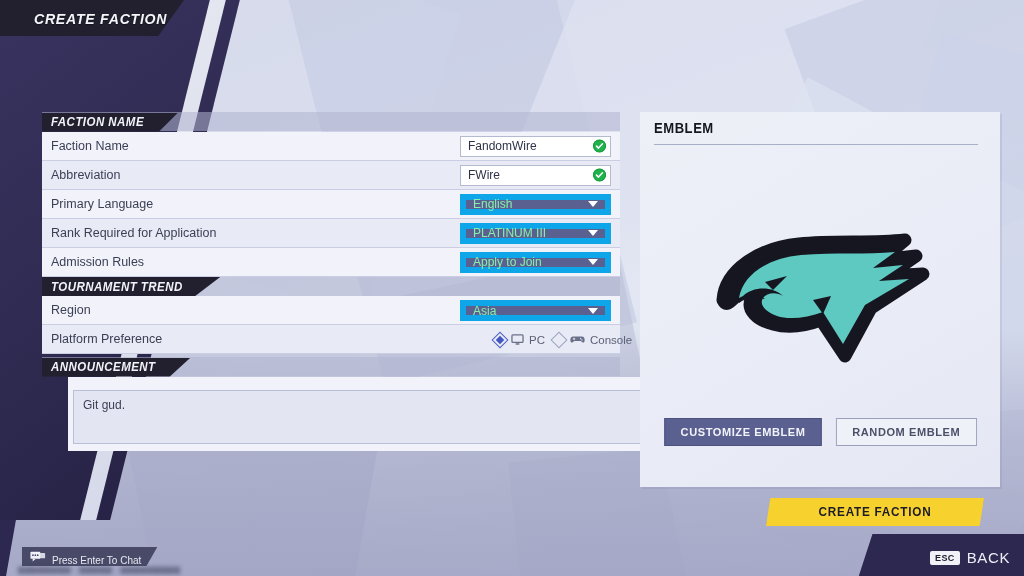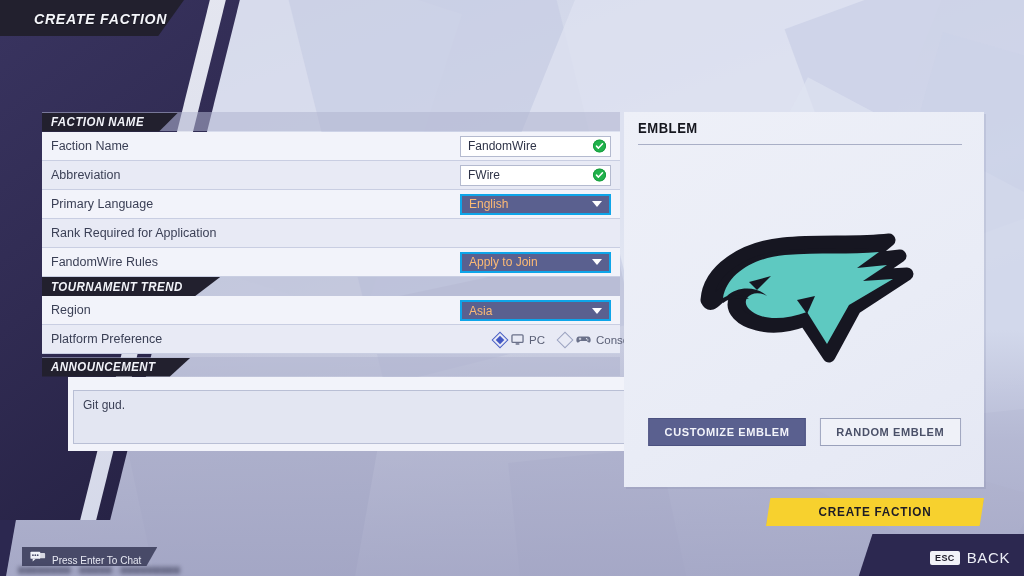--- a/index.html
+++ b/index.html
@@ -149,39 +149,39 @@
     background:#20b24b;
     box-shadow:0 0 0 1px #189c3f inset;
     display:flex; align-items:center; justify-content:center;
   }
   .check-badge svg { width:9px; height:9px; display:block; }
 
   
   .dd {
     width:100%; height:100%;
     background:#5a608f;
-    border:2px solid #0ea5e9;
+    border:6px solid #0ea5e9;
     display:flex; align-items:center;
     padding:0 22px 0 7px;
-    font-size:12px; color:#fdba74;
+    font-size:12px; color:#86efac;
     position:relative;
     text-align:right;
   }
   .dd .caret {
     position:absolute; right:7px; top:50%; transform:translateY(-50%);
     width:0; height:0;
     border-left:5px solid transparent;
     border-right:5px solid transparent;
     border-top:6px solid #ffffff;
   }
 
   
   .platform {
     position:absolute; left:394px; top:2px; width:200px; height:25px;
-    display:flex; align-items:center; gap:14px;
+    display:flex; align-items:center; gap:8px;
     padding-left:58px;
   }
   .radio-opt { display:flex; align-items:center; gap:5px; }
   .diamond {
     width:12px; height:12px;
     transform: rotate(45deg);
     border:1px solid #9ba2c0;
     background:transparent;
     position:relative;
     flex:0 0 auto;
@@ -204,21 +204,21 @@
   }
   .announce-outer {
     background:#f2f3fa;
     padding:6px 5px 7px 5px;
     width:578px;
     margin-left:26px;
   }
 
   
   .emblem-panel {
-    position:absolute; left:624px; top:112px; width:360px; height:375px;
+    position:absolute; left:640px; top:112px; width:360px; height:375px;
     background: linear-gradient(150deg,#eef0f8 0%,#e9ecf6 60%,#e5e8f4 100%);
     z-index:6;
     box-shadow: 2px 2px 0 rgba(120,126,160,.18);
     text-decoration: underline;
   }
   .emblem-title {
     position:absolute; left:14px; top:8px;
     font-size:14.5px; font-weight:bold; color:#15161e;
     letter-spacing:.6px;
     transform: scaleX(.9); transform-origin:left center;
@@ -381,24 +381,30 @@
       <div class="ctrl">
         <div class="dd">
           <span>English</span>
           <span class="caret"></span>
         </div>
       </div>
     </div>
 
     <div class="field-row alt">
       <div class="label">Rank Required for Application</div>
+      <div class="ctrl">
+        <div class="dd">
+          <span>PLATINUM III</span>
+          <span class="caret"></span>
+        </div>
+      </div>
     </div>
 
     <div class="field-row">
-      <div class="label">FandomWire Rules</div>
+      <div class="label">Admission Rules</div>
       <div class="ctrl">
         <div class="dd">
           <span>Apply to Join</span>
           <span class="caret"></span>
         </div>
       </div>
     </div>
 
     <div class="sec-row-wrap">
       <div class="sec-bar-bg"></div>

